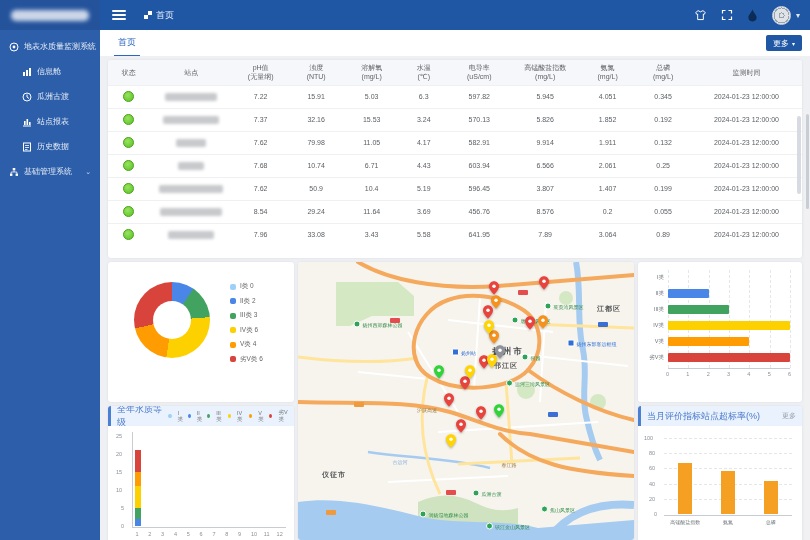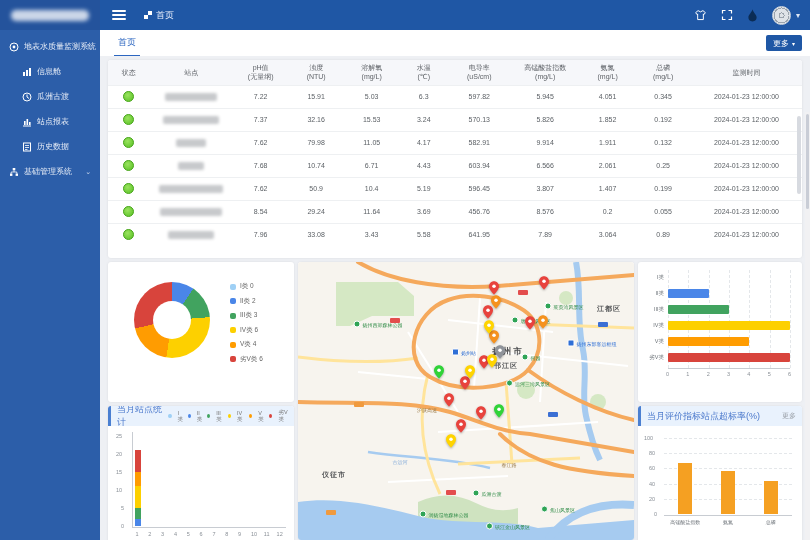--- a/index.html
+++ b/index.html
@@ -610,21 +610,21 @@
           <div class="bar" style="left: 30px; top: 59px; width: 122px; height: 9px; background: rgb(253, 208, 0); border-radius: 1px;"></div>
           <div class="cat-lbl" style="right: 138px; top: 76px;">V类</div>
           <div class="bar" style="left: 30px; top: 75px; width: 81.3333px; height: 9px; background: rgb(255, 156, 1); border-radius: 1px;"></div>
           <div class="cat-lbl" style="right: 138px; top: 92px;">劣V类</div>
           <div class="bar" style="left: 30px; top: 91px; width: 122px; height: 9px; background: rgb(216, 68, 60); border-radius: 1px;"></div>
         </div>
     </section>
 
     <section class="panel p-stack">
       <div class="phd">
-        <span>当月站点统计</span>
+        <span>全年水质等级</span>
         <span class="leg-inline" id="stack-legend">
             <span>
               <i style="background: rgb(159, 208, 245);"></i>
               <span>I类</span>
             </span>
             <span>
               <i style="background: rgb(74, 134, 232);"></i>
               <span>II类</span>
             </span>
             <span>

